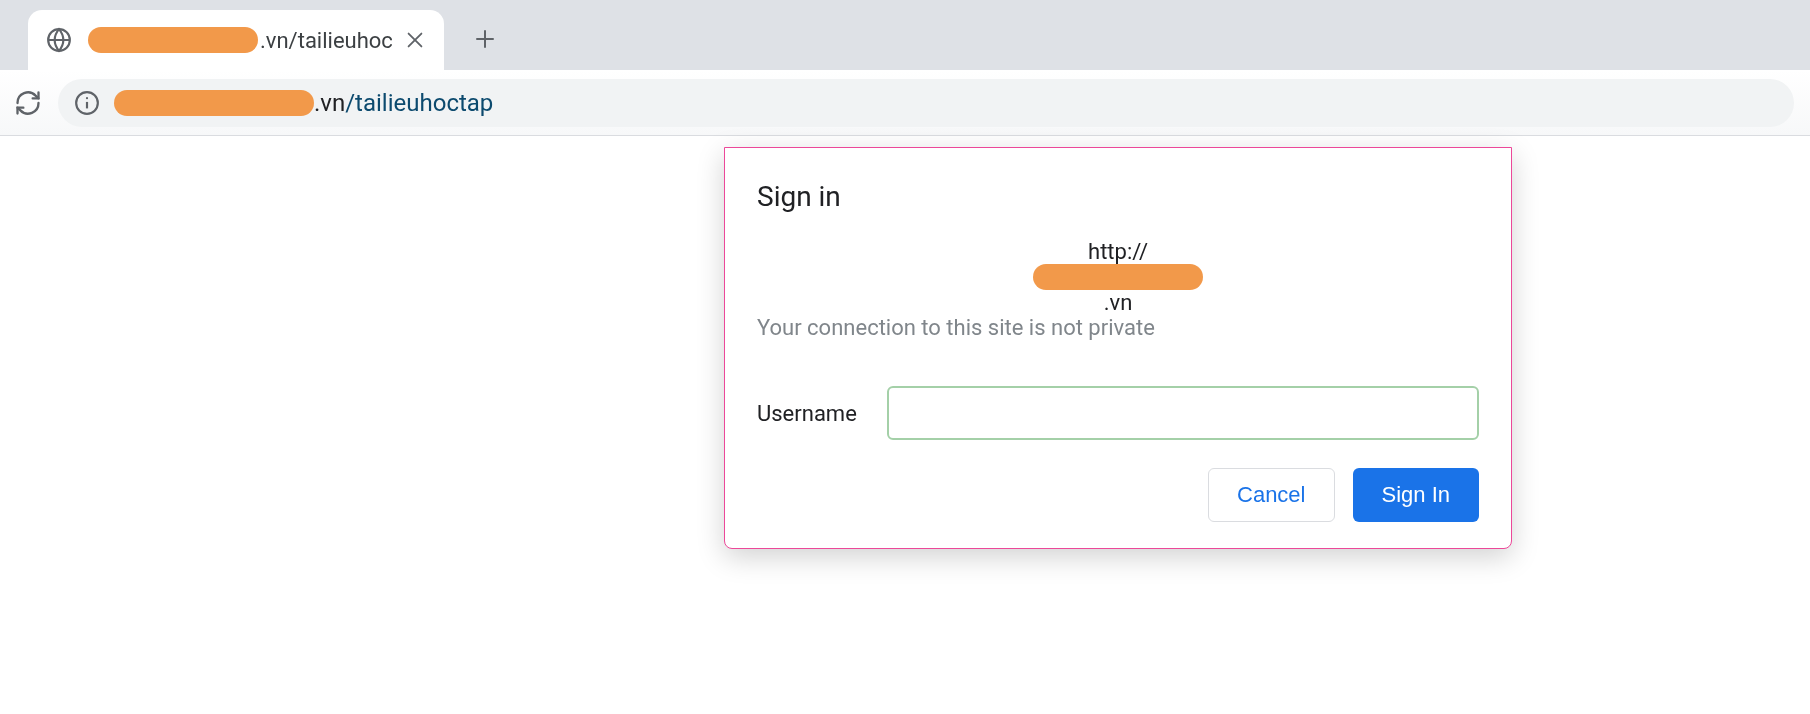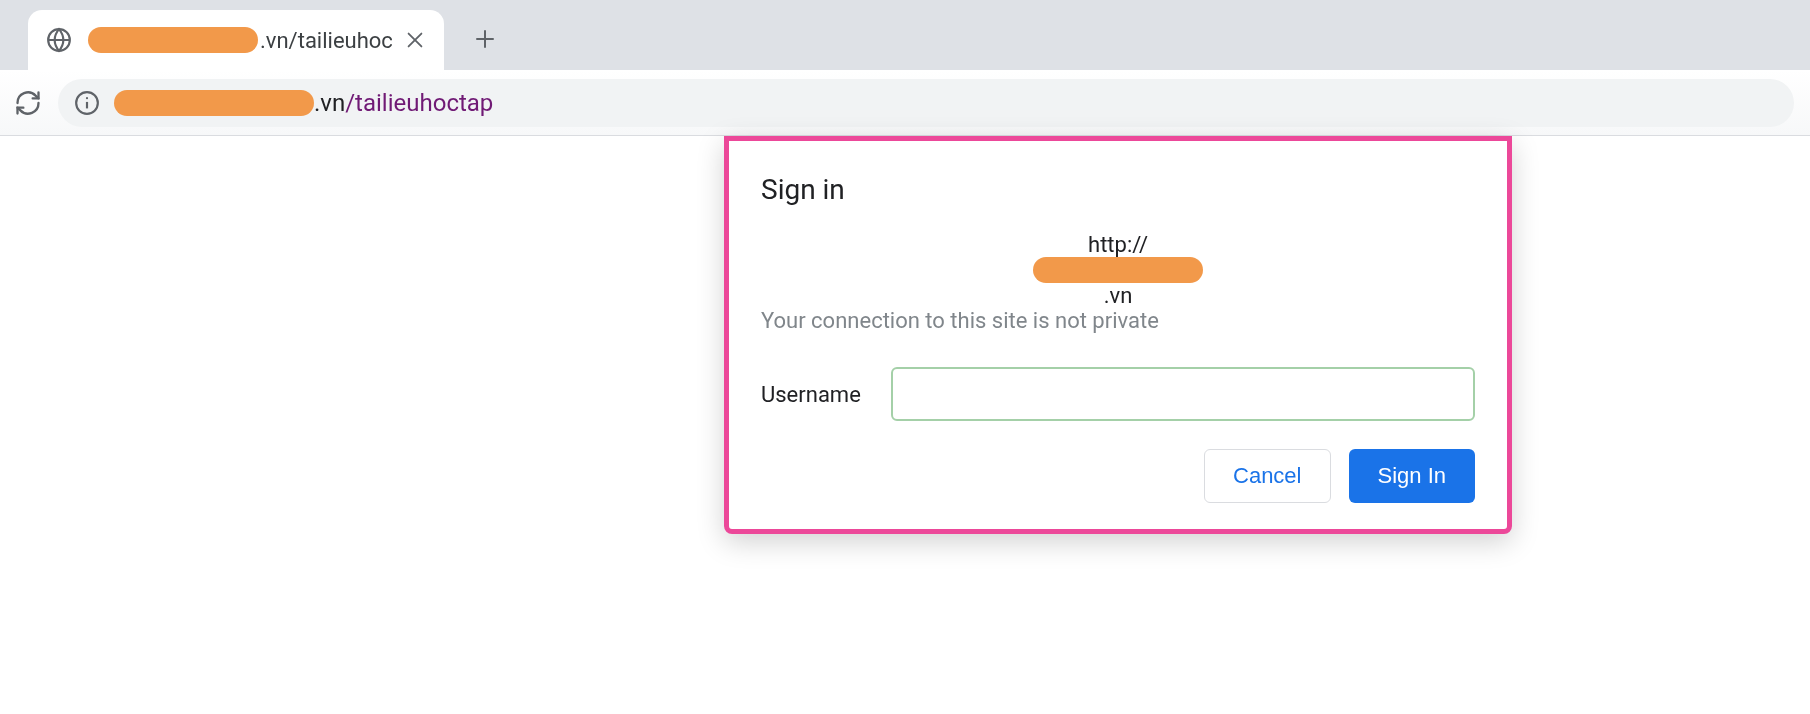--- a/index.html
+++ b/index.html
@@ -77,44 +77,44 @@
     margin-left: 14px;
     display: flex; align-items: center;
     font-size: 24px;
     min-width: 0; flex: 1;
   }
   .omnibox .redact {
     width: 200px; height: 26px;
     background: #f2994a;
     border-radius: 13px; flex-shrink: 0;
   }
-  .omnibox .muted { color: #701a75; }
+  .omnibox .muted { color: #0c4a6e; }
   .omnibox .dark  { color: #202124; }
 
   
   .page { position: relative; width: 100%; height: calc(714px - 70px - 66px); background: #fff; }
 
   
   .dialog {
     position: absolute;
-    left: 724px; top: 0;
+    left: 724px; top: 11px;
     width: 788px;
     background: #fff;
     border-radius: 0 0 8px 8px;
-    border: 5px solid #ec4899;
+    border: 1px solid #ec4899;
     box-shadow: 0 8px 28px rgba(0,0,0,0.18);
     padding: 32px 32px 26px 32px;
     color: #202124;
   }
   .dialog h1 { font-size: 28px; font-weight: 400; }
   .dialog .meta-url { margin-top: 26px; font-size: 22px; display: flex; align-items: center; flex-direction: column; }
   .dialog .meta-url .redact { width: 170px; height: 26px; background: #f2994a; border-radius: 13px; margin: 0 2px; }
   .dialog .warning { font-size: 22px; color: #80868b; }
 
-  .form { margin-top: 34px; }
+  .form { margin-top: 46px; }
   .row { display: flex; align-items: center; margin-bottom: 28px; }
   .row label { width: 130px; font-size: 22px; color: #202124; }
   .row input {
     flex: 1; height: 54px;
     border: 1px solid #dadce0;
     border-radius: 6px;
     font-size: 22px;
     padding: 0 14px;
     outline: none;
   }

